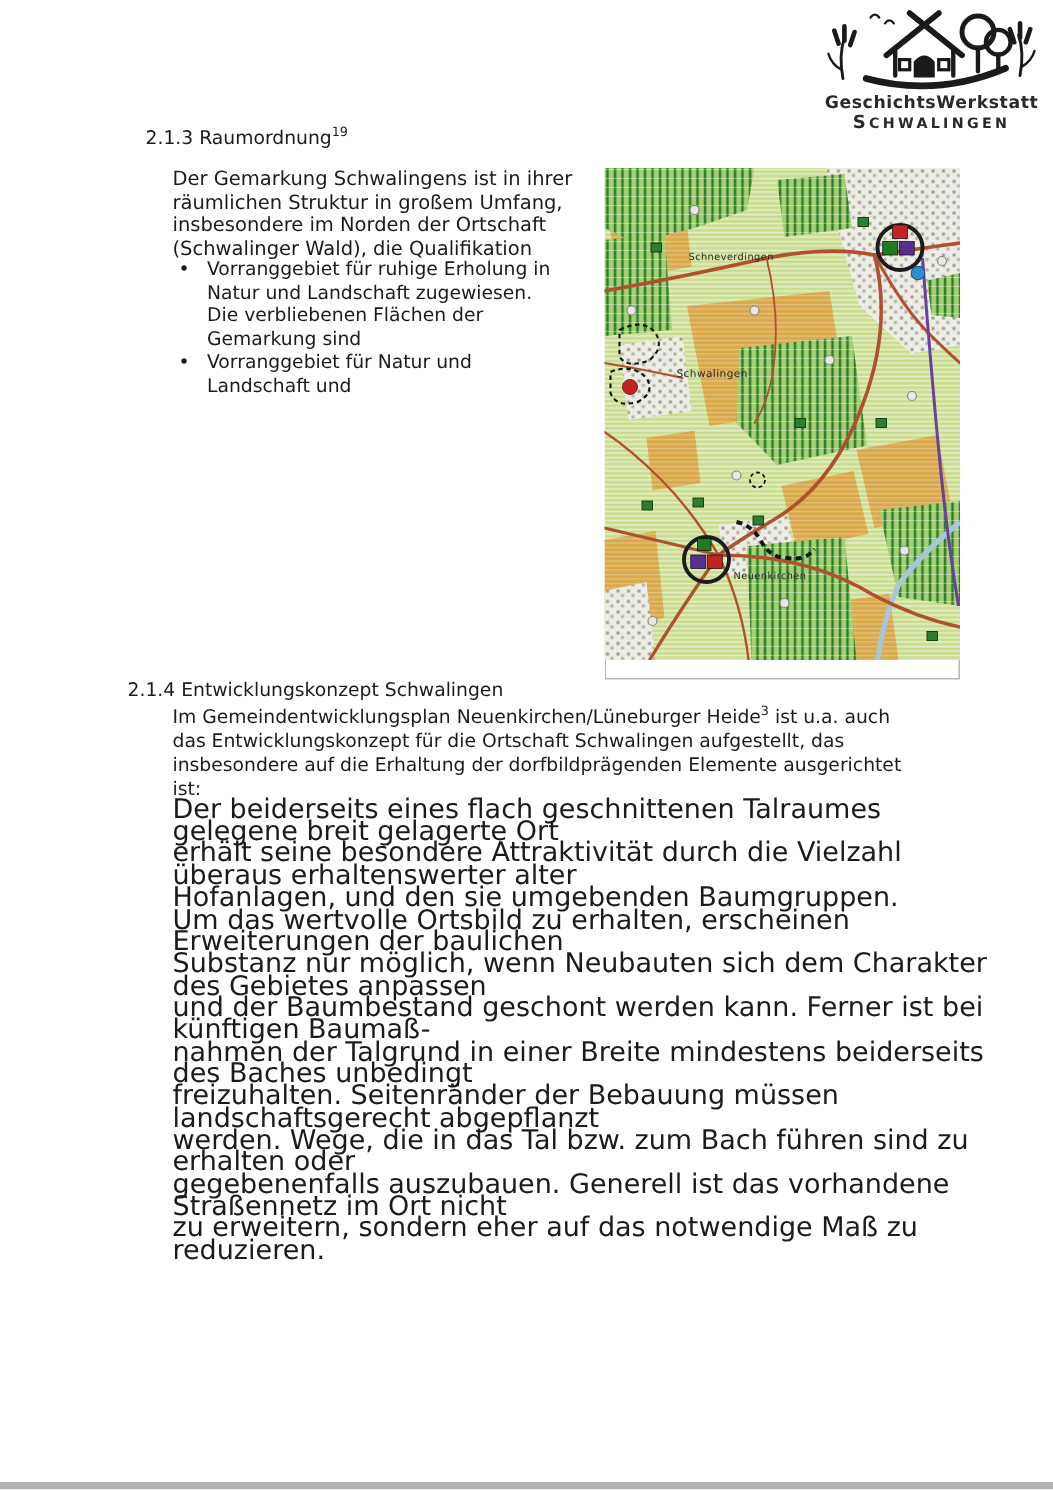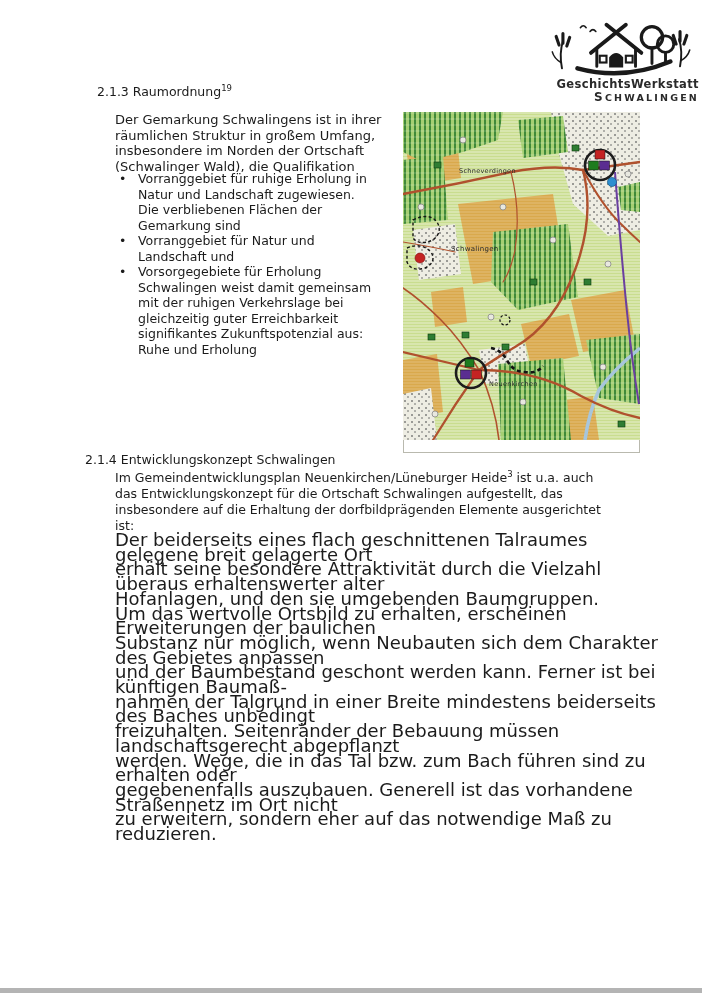--- a/index.html
+++ b/index.html
@@ -2,21 +2,21 @@
 <html><head>
 <meta charset="utf-8">
 <style>
   html,body{margin:0;padding:0;background:#e8e8e8;}
   .page{
     position:relative;width:702px;height:993px;background:#ffffff;
     font-family:"DejaVu Sans","Liberation Sans",sans-serif;
     color:#1b1b1b;overflow:hidden;margin:0 auto;
   }
   
-  .logo{position:absolute;left:543px;top:18px;width:156px;text-align:right;}
+  .logo{position:absolute;left:543px;top:2px;width:156px;text-align:center;}
   .logo svg{display:block;margin:0 auto;}
   .logo-line1{font-size:11.5px;font-weight:700;color:#2a2a2a;letter-spacing:.4px;line-height:13px;}
   .logo-line2{font-size:9.5px;font-weight:700;color:#2a2a2a;letter-spacing:2.2px;text-transform:uppercase;line-height:13px;}
   .logo-line2::first-letter{font-size:12px;}
   
   .heading{position:absolute;font-size:12.5px;line-height:16px;white-space:pre-line;}
   .h-313{left:85px;top:84px;margin-left:12px;}
   .h-314{left:85px;top:452px;}
   sup{font-size:8.5px;vertical-align:super;line-height:0;}
   .intro{position:absolute;left:115px;top:112px;width:300px;
@@ -83,26 +83,20 @@
 insbesondere im Norden der Ortschaft
 (Schwalinger Wald), die Qualifikation</div>
 
   <div class="bullets">
     <div class="bullet">Vorranggebiet für ruhige Erholung in
 Natur und Landschaft zugewiesen.
 Die verbliebenen Flächen der
 Gemarkung sind</div>
     <div class="bullet">Vorranggebiet für Natur und
 Landschaft und</div>
-    <div class="bullet">Vorsorgegebiete für Erholung
-Schwalingen weist damit gemeinsam
-mit der ruhigen Verkehrslage bei
-gleichzeitig guter Erreichbarkeit
-signifikantes Zukunftspotenzial aus:
-Ruhe und Erholung</div>
   </div>
 
   <div class="map-wrap">
     <svg width="237" height="328" viewBox="0 0 237 328">
       <defs>
         <pattern id="meadow" width="4" height="3" patternUnits="userSpaceOnUse">
           <rect width="4" height="3" fill="#c9dd8f"></rect>
           <line x1="0" y1="1" x2="4" y2="1" stroke="#ffffff" stroke-width="1" opacity="0.55"></line>
         </pattern>
         <pattern id="forest" width="5" height="6" patternUnits="userSpaceOnUse">

